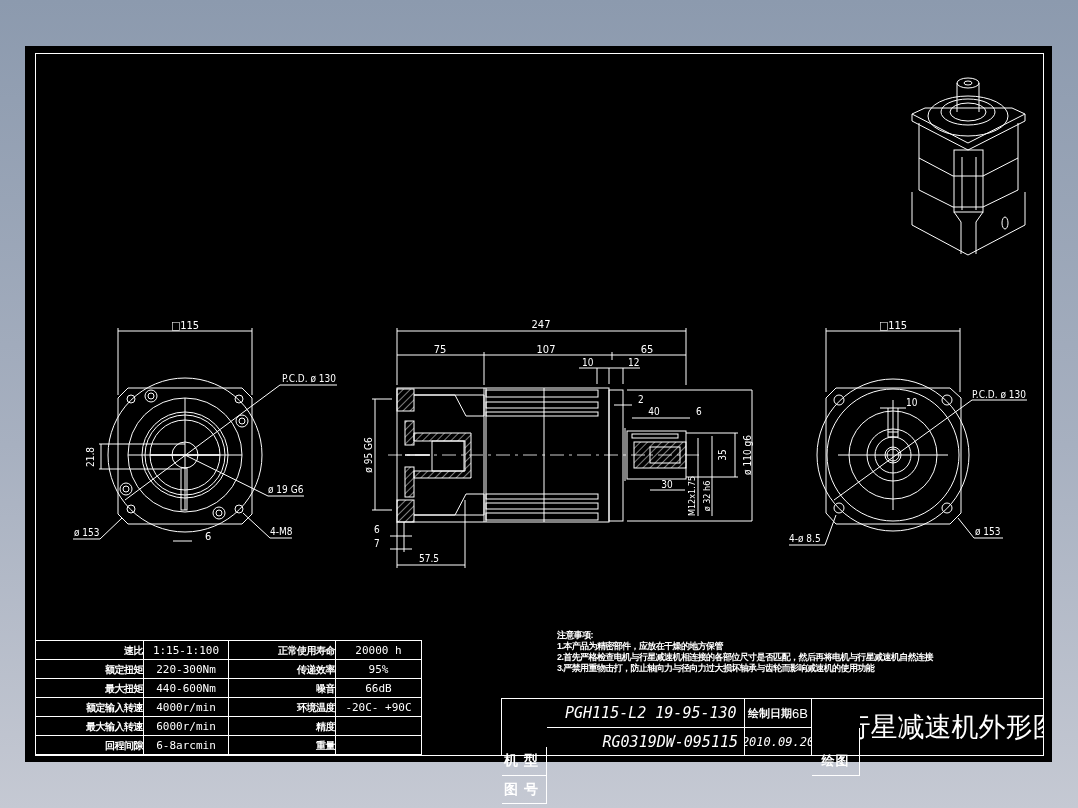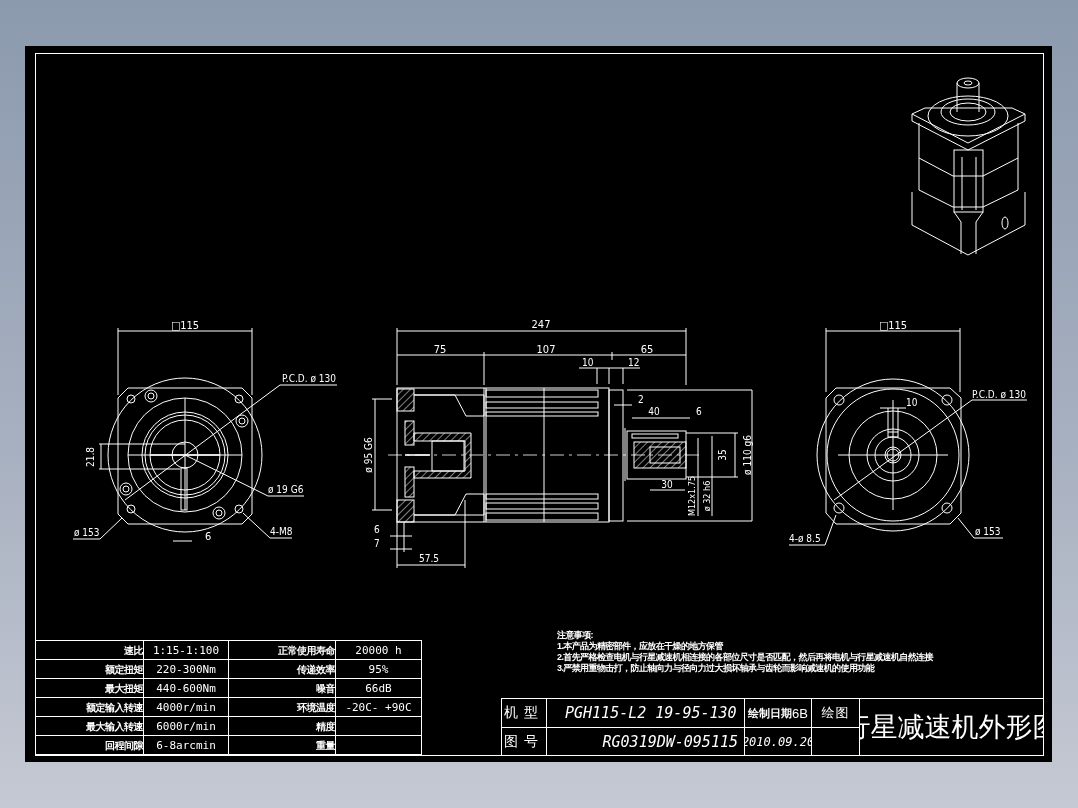--- a/index.html
+++ b/index.html
@@ -31,21 +31,21 @@
   #spec-table td.lbl { font-weight:bold; font-size:10px; letter-spacing:-0.5px;text-align:right; }
   #spec-table td.val { font-family:"DejaVu Sans Mono", monospace; font-size:11px;margin-top:32px; }
 
   
   #notes { position:absolute; left:557px; top:630px; color:#fff; font-size:9px; line-height:11px; font-weight:bold; letter-spacing:-0.6px; }
   #notes div { white-space:nowrap; }
 
   
   #title-block { position:absolute; left:501px; top:698px; width:542px; height:57px; border-top:1px solid #fff; border-left:1px solid #fff; }
   .tb-cell { position:absolute; color:#fff; border-right:1px solid #fff; border-bottom:1px solid #fff; box-sizing:border-box; display:flex; align-items:center; justify-content:center; white-space:nowrap; overflow:hidden; }
-  .tb-lbl { font-weight:normal; font-size:14px; letter-spacing:6px; }
+  .tb-lbl { font-weight:bold; font-size:14px; letter-spacing:6px;margin-top:48px; }
   .tb-val { font-family:"DejaVu Sans Mono", monospace; font-size:15px;font-style:italic; }
   .tb-title { font-weight:normal; font-size:27px; letter-spacing:0px; }
 </style>
 </head>
 <body>
 
 <div id="sheet"></div>
 
 <svg id="drawing" width="1078" height="808" viewBox="0 0 1078 808">
   <defs>

